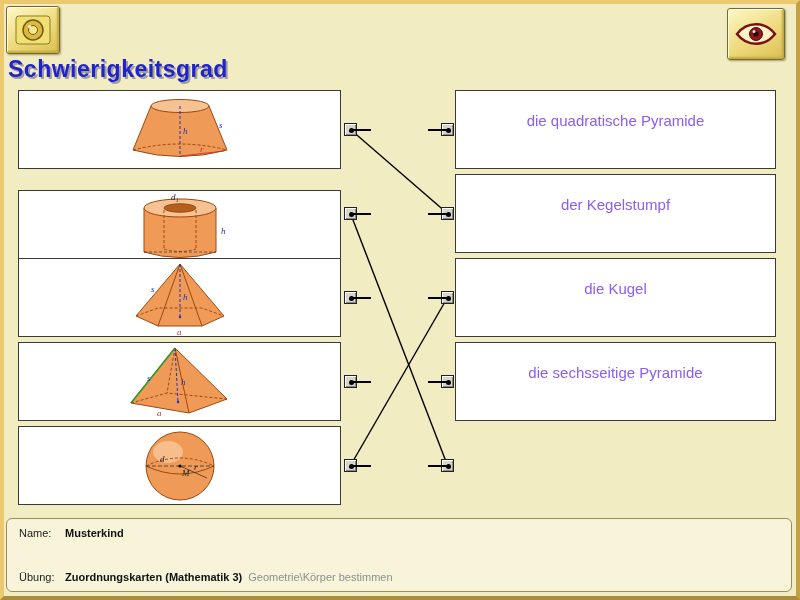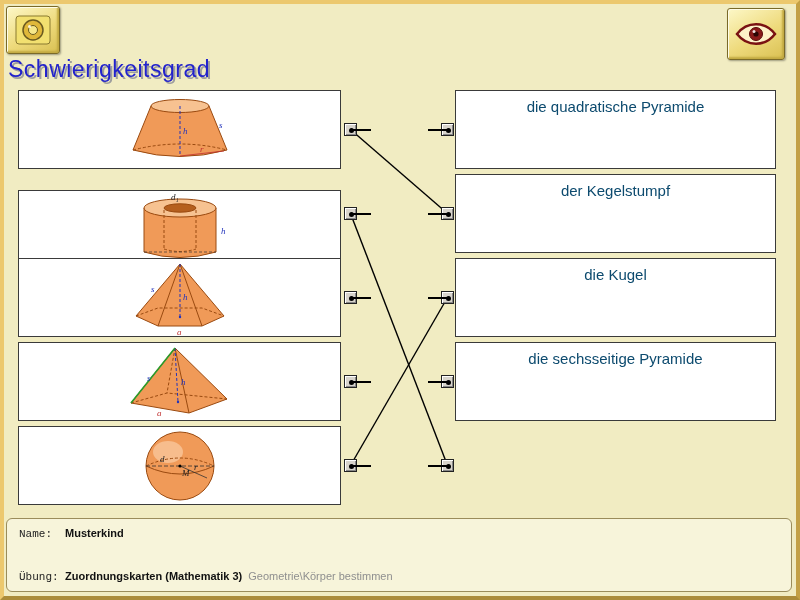--- a/index.html
+++ b/index.html
@@ -12,51 +12,51 @@
   
   .tool-btn{
     position:absolute;display:flex;align-items:center;justify-content:center;
     background:linear-gradient(150deg,#fdf8c8,#eeda7c 55%,#d9c052);
     border:1px solid #7a6a28;border-radius:3px;padding:0;cursor:pointer;
     box-shadow:inset 1px 1px 0 #fffce8, inset -2px -2px 2px #c2aa42, 1px 1px 2px rgba(0,0,0,.35);
   }
   .btn-difficulty{left:2px;top:2px;width:54px;height:48px;}
   .btn-kontrolle{left:723px;top:4px;width:58px;height:52px;}
   
-  .title{position:absolute;font-weight:normal;color:#2222cc;text-shadow:2px 2px 0 #9e9e9e;letter-spacing:.5px;}
+  .title{position:absolute;font-weight:bold;color:#2222cc;text-shadow:2px 2px 0 #9e9e9e;letter-spacing:.5px;}
   .title-left{left:4px;top:52px;font-size:23px;}
   .title-right{right:12px;top:57px;font-size:21px;}
   
   .card{
     position:absolute;height:79px;box-sizing:border-box;background:#fff;
     border:1px solid #3a3a3a;z-index:2;
   }
   .card.left{left:14px;width:323px;display:flex;align-items:center;justify-content:center;}
   .card.right{left:451px;width:321px;}
-  .card-label{text-align:center;padding-top:7px;font-size:15px;color:#0c4a6e;}
+  .card-label{text-align:center;padding-top:21px;font-size:15px;color:#8b5cf6;}
   
   .connector{
     position:absolute;width:13px;height:13px;box-sizing:border-box;z-index:5;
     background:#d8d4cc;border:1px solid #222;
     box-shadow:inset 1px 1px 0 #fff, inset -1px -1px 0 #888;cursor:pointer;
   }
   .connector .dot{position:absolute;left:3.5px;top:3.5px;width:5px;height:5px;background:#000;border-radius:50%;}
   .connector .stub{position:absolute;top:5px;height:1.5px;width:20px;background:#000;}
   .connector.cl .stub{left:6px;}
   .connector.cr .stub{left:-14px;}
   
   .lines{position:absolute;left:0;top:0;z-index:4;pointer-events:none;}
   
   .footer{
     position:absolute;left:2px;top:514px;width:786px;height:74px;box-sizing:border-box;
     background:#f7f4da;border:1px solid #9a8c5a;border-radius:6px;
     padding:8px 12px;display:flex;flex-direction:column;justify-content:space-between;
   }
   .footer-row{font-size:11px;color:#222;white-space:nowrap;}
-  .f-label{display:inline-block;width:46px;font-family:Liberation Mono, monospace;}
+  .f-label{display:inline-block;width:46px;}
   .f-value{font-weight:bold;color:#111;}
   .f-extra{color:#8f8f8f;margin-left:6px;text-align:right;}
   
   svg text{font:italic 9px "Liberation Serif",serif;}
   text.lblb{fill:#2233bb;}
   text.lblr{fill:#c03030;}
   text.lblk{fill:#222;}
 </style>
 </head>
 <body>

